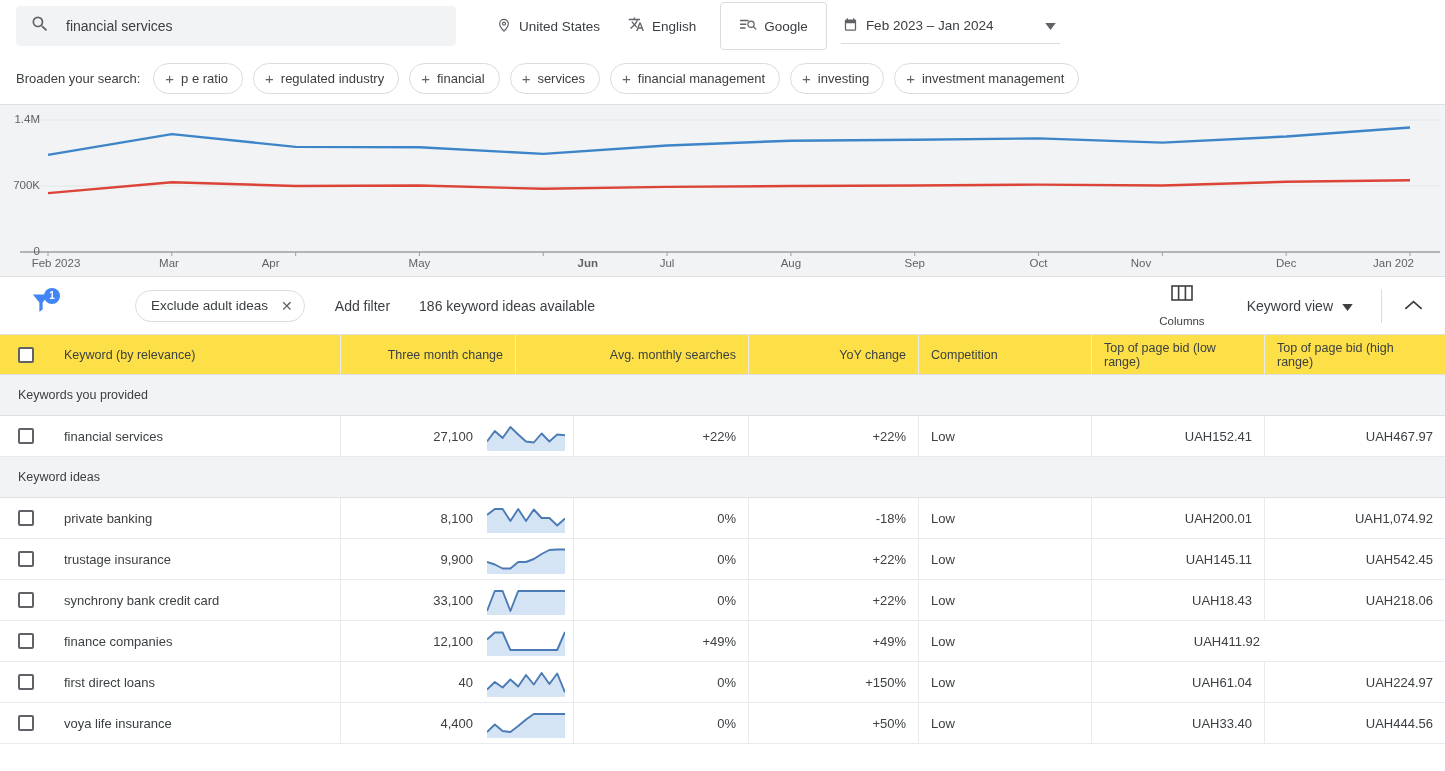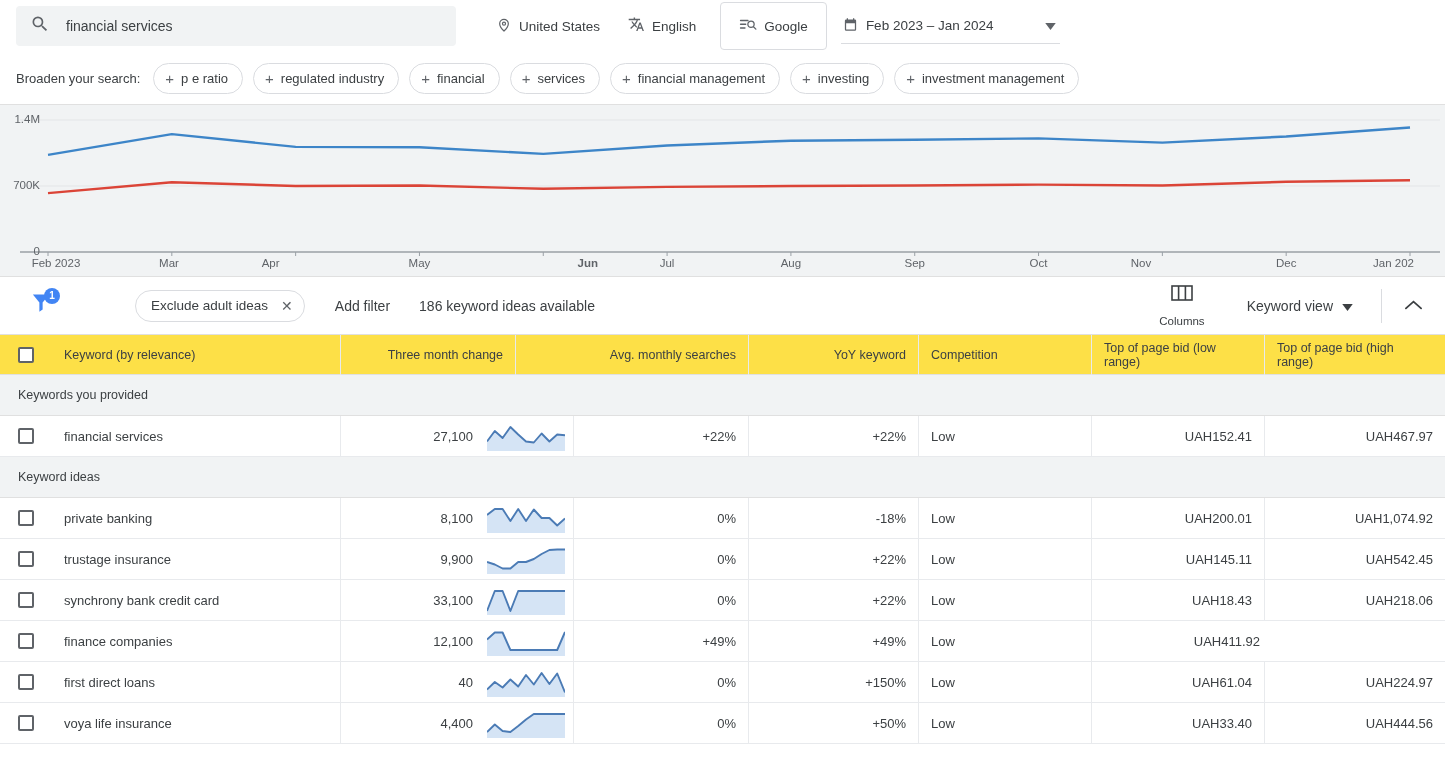--- a/index.html
+++ b/index.html
@@ -399,21 +399,21 @@
   <div class="th c-kw" style="border-left:none">
       <span>Keyword (by relevance)</span>
     </div>
   <div class="th r c-3m">
       <span>Three month change</span>
     </div>
   <div class="th r c-avg">
       <span>Avg. monthly searches</span>
     </div>
   <div class="th r c-yoy">
-      <span>YoY keyword</span>
+      <span>YoY change</span>
     </div>
   <div class="th c-comp">
       <span>Competition</span>
     </div>
   <div class="th r c-low">
       <span>Top of page bid (low range)</span>
     </div>
   <div class="th r c-high">
       <span>Top of page bid (high range)</span>
     </div>

